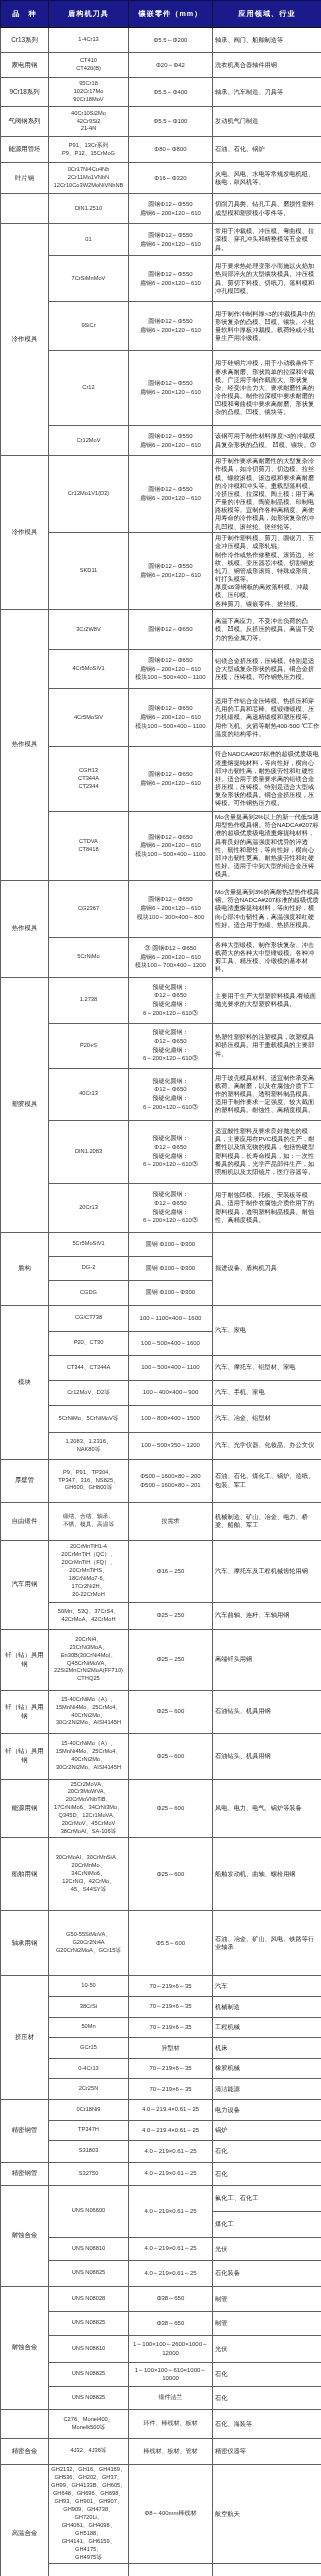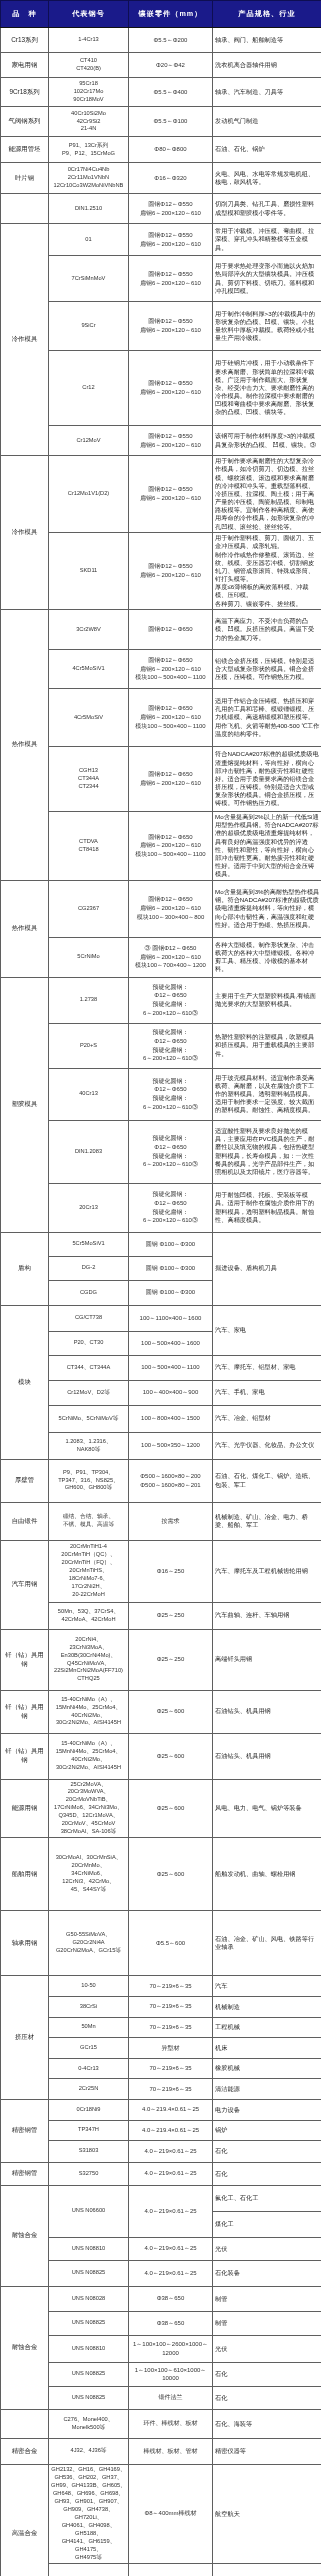--- a/index.html
+++ b/index.html
@@ -28,23 +28,23 @@
   <table>
     <colgroup>
         <col style="width: 48px;">
         <col style="width: 80px;">
         <col style="width: 84px;">
         <col style="width: 109px;">
       </colgroup>
     <thead>
       <tr>
         <th>品　种</th>
-        <th>代表钢号</th>
+        <th>盾构机刀具</th>
         <th>镶嵌零件（mm）</th>
-        <th>产品规格、行业</th>
+        <th>应用领域、行业</th>
       </tr>
     </thead>
   <tbody class="group">
         <tr style="height: 25px;">
           <td class="cat">Cr13系列</td>
           <td class="grade">1-4Cr13</td>
           <td class="spec">Φ5.5～Φ200</td>
           <td class="app">轴承、阀门、船舶制造等</td>
         </tr>
       </tbody>

